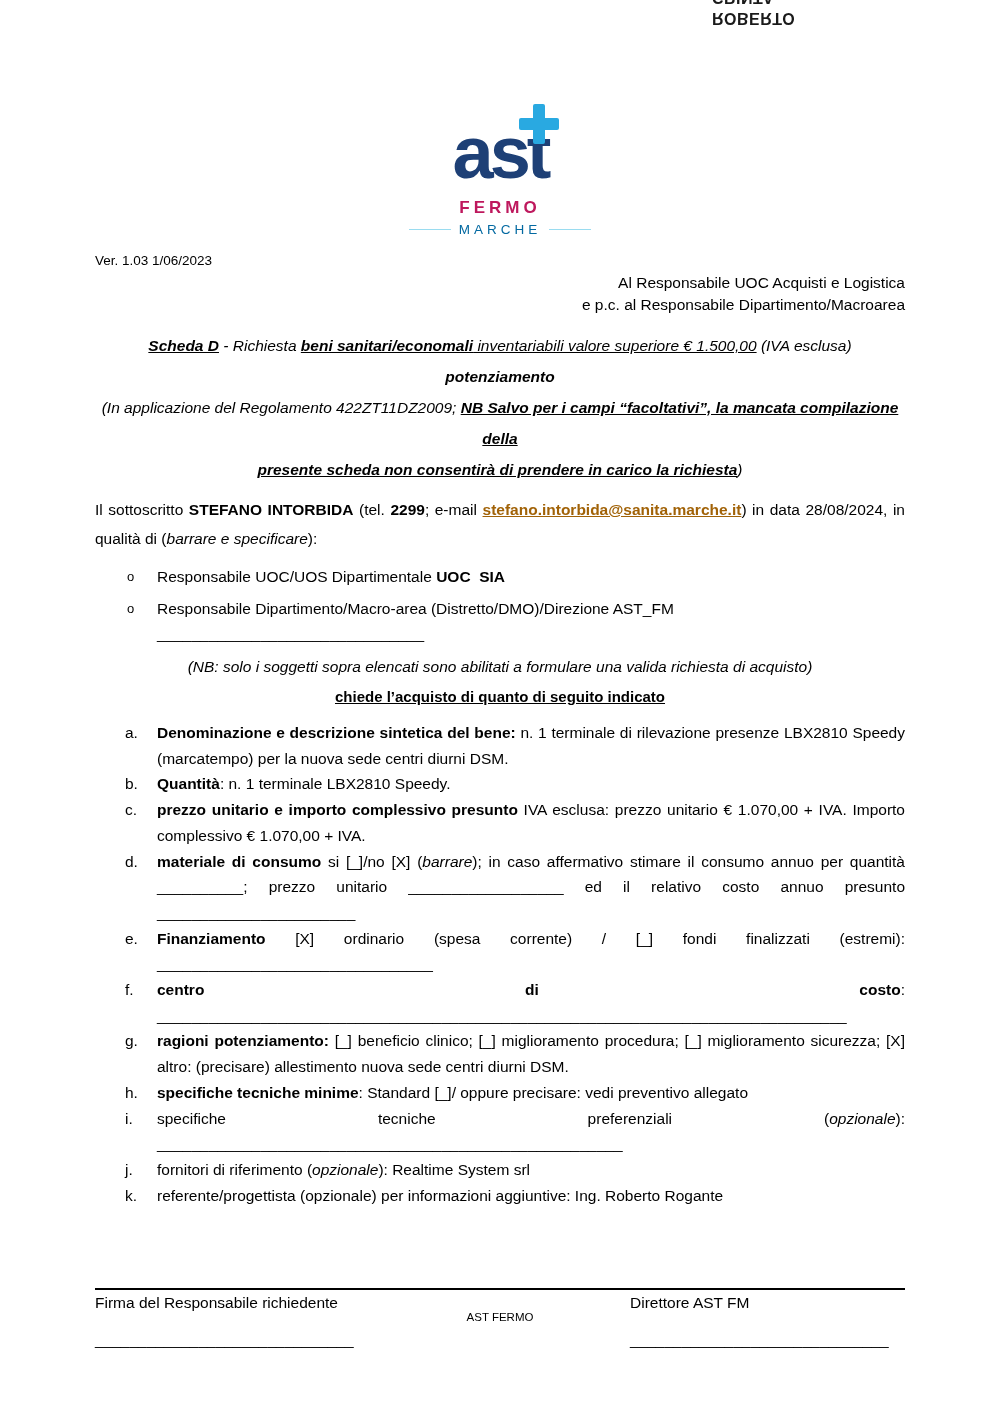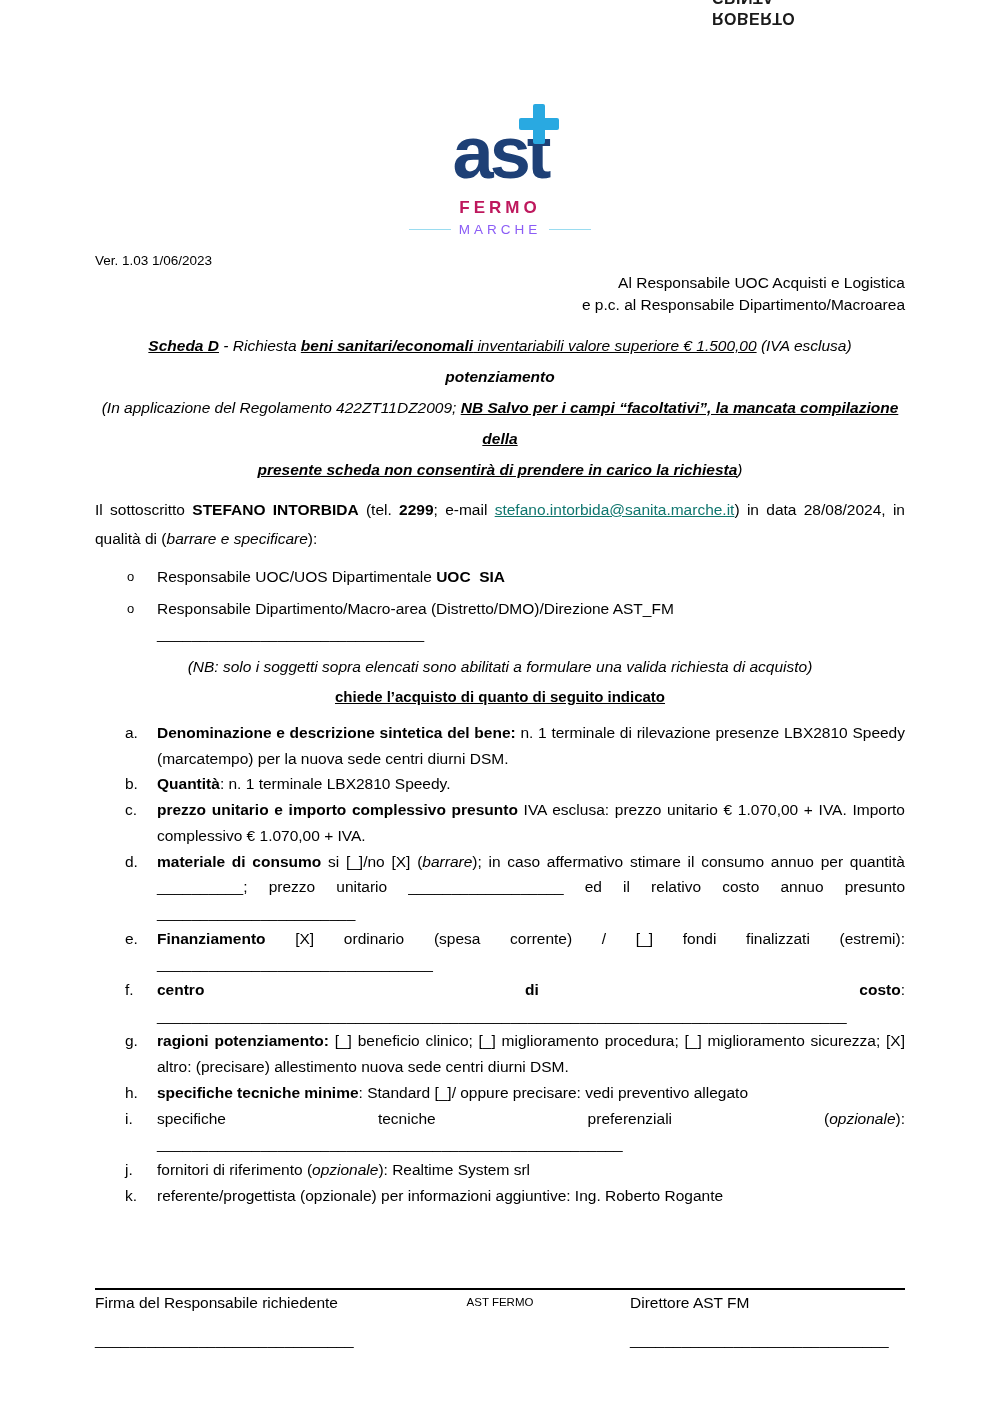--- a/index.html
+++ b/index.html
@@ -9,21 +9,21 @@
     margin:0 auto;
     background:#ffffff;
     overflow:hidden;
     font-family:"Liberation Sans",sans-serif;
     color:#000;
   }
   .content{margin:0 95px;}
   .b{font-weight:bold;}
   .i{font-style:italic;}
   .u{text-decoration:underline;}
-  .link{color:#0f766e;font-weight:normal;text-decoration:underline;}
+  .link{color:#a16207;font-weight:bold;text-decoration:underline;}
   a.link{cursor:pointer;}
 
   
   .stamp{
     position:absolute;top:-13px;left:712px;
     transform:scaleY(-1);
     font-size:16px;font-weight:600;letter-spacing:.5px;
     line-height:21px;color:#1a1a1a;white-space:nowrap;
   }
 
@@ -33,21 +33,21 @@
   .ast-text{
     font-size:74px;font-weight:bold;letter-spacing:-4px;
     color:#1e4076;line-height:70px;
   }
   .plus-icon{position:absolute;top:-14px;right:-12px;width:40px;height:40px;}
   .plus-icon::before,.plus-icon::after{content:"";position:absolute;background:#29a9e1;border-radius:2px;}
   .plus-icon::before{left:14px;top:0;width:12px;height:40px;}
   .plus-icon::after{left:0;top:14px;width:40px;height:12px;}
   .logo-fermo{margin-top:10px;font-size:17px;font-weight:bold;letter-spacing:4px;color:#be185d;}
   .logo-marche{margin-top:4px;display:flex;align-items:center;justify-content:center;gap:8px;
-    font-size:13.5px;letter-spacing:4px;color:#8b5cf6;}
+    font-size:13.5px;letter-spacing:4px;color:#0369a1;}
   .marche-line{width:42px;height:1px;background:#9adcf0;}
 
   .ver-line{margin-top:16px;font-size:13.5px;}
   .addressee{margin-top:4px;text-align:right;font-size:15.5px;line-height:21.5px;}
 
   .title-block{margin-top:15px;}
   .title-line{text-align:center;font-style:italic;font-size:15.5px;line-height:31px;}
 
   .para{margin-top:10px;font-size:15.5px;line-height:29px;text-align:justify;}
 
@@ -65,21 +65,21 @@
   .item .marker{flex:none;width:62px;padding-left:30px;box-sizing:border-box;}
   .item .item-body{flex:1;text-align:justify;}
 
   .signature-row{position:relative;margin-top:86px;height:60px;font-size:15.5px;}
   .sig-left{position:absolute;left:0;top:0;}
   .sig-right{position:absolute;left:535px;top:0;}
   .sig-line-left{position:absolute;left:0;top:37px;letter-spacing:0;}
   .sig-line-right{position:absolute;left:535px;top:37px;}
 
   .footer{position:absolute;left:95px;right:95px;top:1288px;border-top:2px solid #000;
-    text-align:center;padding-top:4px;}
+    text-align:center;padding-top:19px;}
   .footer-line1{font-size:11.5px;line-height:16px;}
   .footer-line2{font-size:12px;line-height:17px;}
 </style>
 </head>
 <body>
 
 <div class="page">
 
   <div class="stamp">
     <div>ROBERTO</div>

